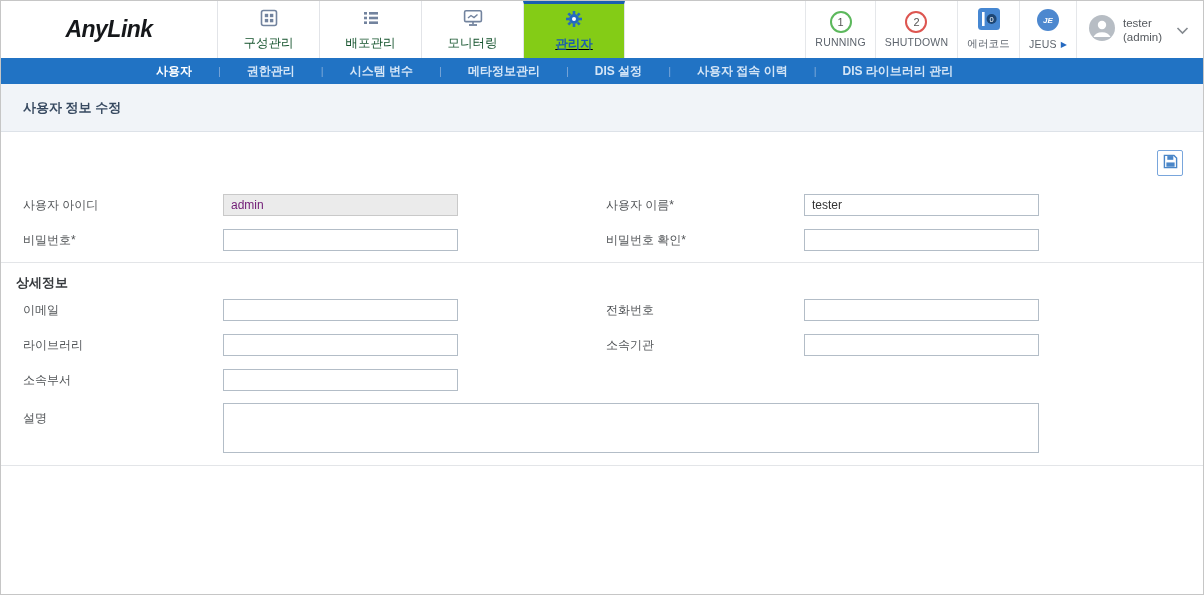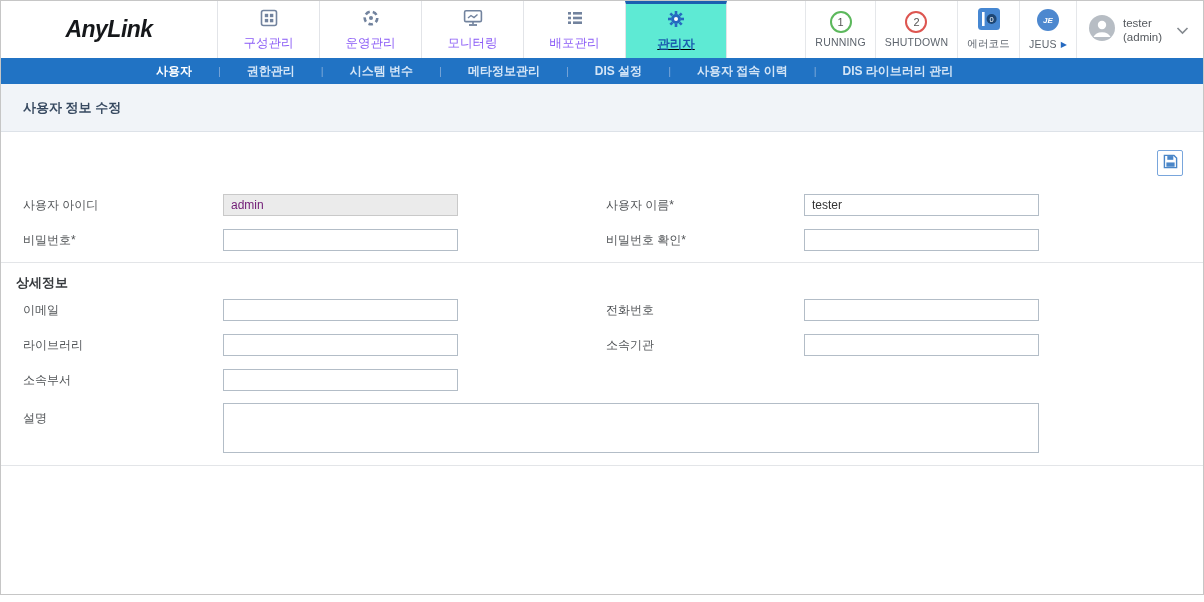--- a/index.html
+++ b/index.html
@@ -7,22 +7,22 @@
   body { font-family:"Liberation Sans","DejaVu Sans",sans-serif; width:1204px; }
   .frame { position:relative; width:1204px; height:595px; border:1px solid #c6c6c6; background:#fff; overflow:hidden; }
 
   
   .header { display:flex; height:57px; background:#fff; align-items:stretch; }
   .logo-box { width:216px; display:flex; align-items:center; justify-content:center; }
   .logo { font-size:23px; font-weight:bold; font-style:italic; color:#15171a; letter-spacing:-0.5px; }
   .tabs { display:flex; }
   .tab { width:102px; display:flex; flex-direction:column; align-items:center; justify-content:center; gap:4px; border-left:1px solid #e2e4e8; cursor:pointer; padding-top:2px; }
   .tab:last-child { border-right:1px solid #e2e4e8; }
-  .tab .tab-label { font-size:12.5px; color:#8b5cf6; }
-  .tab.active { border-top:3px solid #1a5fb0; padding-top:0; background:#5eead4;text-decoration:underline; }
+  .tab .tab-label { font-size:12.5px; color:#14532d; }
+  .tab.active { border-top:3px solid #1a5fb0; padding-top:0; background:#84cc16;text-decoration:underline; }
   .tab.active .tab-label { color:#1b5cae; font-weight:bold; }
   .hdr-right { margin-left:auto; display:flex; align-items:stretch; }
   .hdr-item { display:flex; flex-direction:column; align-items:center; justify-content:center; gap:3px; border-left:1px solid #e5e7ea; padding:0 9px; cursor:pointer; }
   .hdr-item .hdr-label { font-size:10.5px; color:#5d646d; letter-spacing:0.2px; white-space:nowrap; }
   .ring { width:22px; height:22px; border-radius:50%; display:flex; align-items:center; justify-content:center; font-size:11px; color:#555; background:#fff; }
   .ring.green { border:2px solid #5cb85c; }
   .ring.red { border:2px solid #dd5550; }
   .jeus-row { display:flex; align-items:center; gap:4px; }
   .user-item { flex-direction:row; gap:8px; padding:0 14px 0 12px; min-width:108px; }
   .user-text { display:flex; flex-direction:column; line-height:14px; }
@@ -70,49 +70,40 @@
               <rect x="9.9" y="4.8" width="3.4" height="3.4" fill="#72839e"></rect>
               <rect x="4.8" y="9.9" width="3.4" height="3.4" fill="#72839e"></rect>
               <rect x="9.9" y="9.9" width="3.4" height="3.4" fill="#72839e"></rect>
             </svg>
         </span>
         <span class="tab-label">구성관리</span>
       </div>
       <div class="tab">
         <span>
           <svg width="18" height="18" viewBox="0 0 18 18">
-              <circle cx="9" cy="9" r="6.3" fill="none" stroke="#72839e" stroke-width="2.6" stroke-dasharray="4.5 3.2"></circle>
-              <circle cx="9" cy="9" r="2" fill="#72839e"></circle>
-            </svg>
-        </span>
-        <span class="tab-label">운영관리</span>
-      </div>
-      <div class="tab">
-        <span>
-          <svg width="20" height="18" viewBox="0 0 20 18">
-              <rect x="1.6" y="1.8" width="16.8" height="10.8" rx="1.4" fill="none" stroke="#72839e" stroke-width="1.6"></rect>
-              <polyline points="5,9 8,6.5 11,8.5 14.5,5.5" fill="none" stroke="#72839e" stroke-width="1.4"></polyline>
-              <line x1="10" y1="12.8" x2="10" y2="15.2" stroke="#72839e" stroke-width="1.6"></line>
-              <line x1="6" y1="16" x2="14" y2="16" stroke="#72839e" stroke-width="1.8"></line>
-            </svg>
-        </span>
-        <span class="tab-label">모니터링</span>
-      </div>
-      <div class="tab">
-        <span>
-          <svg width="18" height="18" viewBox="0 0 18 18">
               <rect x="2" y="3" width="3" height="2.6" fill="#72839e"></rect>
               <rect x="7" y="3" width="9" height="2.6" fill="#72839e"></rect>
               <rect x="2" y="7.7" width="3" height="2.6" fill="#72839e"></rect>
               <rect x="7" y="7.7" width="9" height="2.6" fill="#72839e"></rect>
               <rect x="2" y="12.4" width="3" height="2.6" fill="#72839e"></rect>
               <rect x="7" y="12.4" width="9" height="2.6" fill="#72839e"></rect>
             </svg>
         </span>
         <span class="tab-label">배포관리</span>
+      </div>
+      <div class="tab">
+        <span>
+          <svg width="20" height="18" viewBox="0 0 20 18">
+              <rect x="1.6" y="1.8" width="16.8" height="10.8" rx="1.4" fill="none" stroke="#72839e" stroke-width="1.6"></rect>
+              <polyline points="5,9 8,6.5 11,8.5 14.5,5.5" fill="none" stroke="#72839e" stroke-width="1.4"></polyline>
+              <line x1="10" y1="12.8" x2="10" y2="15.2" stroke="#72839e" stroke-width="1.6"></line>
+              <line x1="6" y1="16" x2="14" y2="16" stroke="#72839e" stroke-width="1.8"></line>
+            </svg>
+        </span>
+        <span class="tab-label">모니터링</span>
       </div>
       <div class="tab active">
         <span>
           <svg width="18" height="18" viewBox="0 0 18 18">
               <g stroke="#2569c0" stroke-width="2.6">
                 <line x1="9" y1="1" x2="9" y2="4"></line>
                 <line x1="9" y1="14" x2="9" y2="17"></line>
                 <line x1="1" y1="9" x2="4" y2="9"></line>
                 <line x1="14" y1="9" x2="17" y2="9"></line>
                 <line x1="3.3" y1="3.3" x2="5.4" y2="5.4"></line>

